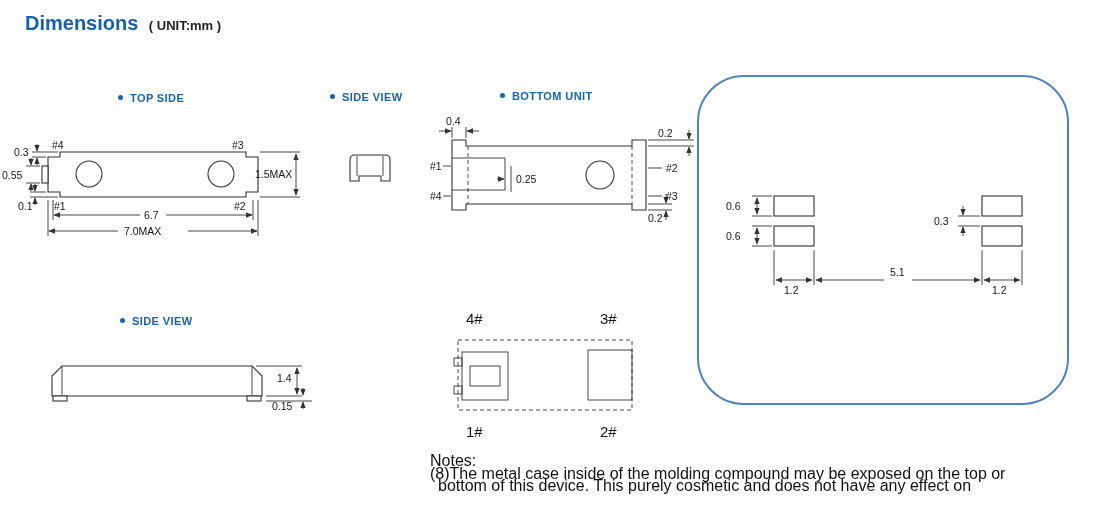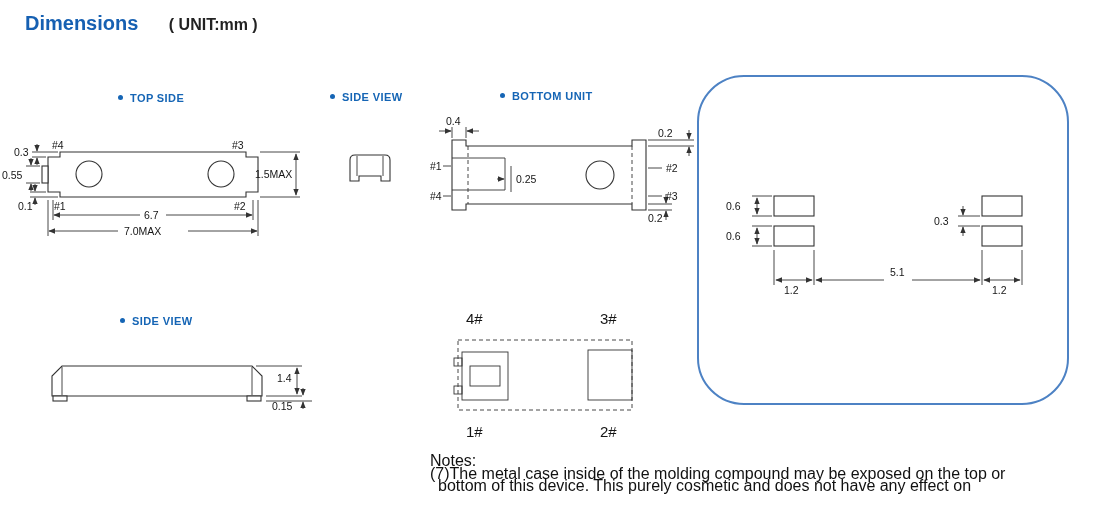--- a/index.html
+++ b/index.html
@@ -1,21 +1,21 @@
 <!DOCTYPE html>
 <html style="--heading-blue: #1660b2; --label-blue: #1565b5; --panel-border: #4d82c4; --line-dark: #333333;"><head>
 <meta charset="utf-8">
 <style>
   html,body{margin:0;padding:0;background:#fff;}
   .page{position:relative;width:1094px;height:531px;background:#fff;overflow:hidden;
         font-family:"Liberation Sans",sans-serif;}
   .heading{position:absolute;white-space:nowrap;}
   .h-title{font-size:20px;font-weight:700;color:var(--heading-blue);}
   .h-title.sm{font-size:19px;}
-  .h-unit{font-size:16px;font-weight:700;color:#222;margin-left:26px;}
+  .h-unit{font-size:13px;font-weight:700;color:#222;margin-left:6px;}
   .view-label{position:absolute;font-size:11px;font-weight:700;letter-spacing:.4px;
               color:var(--label-blue);white-space:nowrap;line-height:13px;}
   .dot{display:inline-block;width:5px;height:5px;border-radius:50%;
        background:var(--label-blue);margin-right:7px;vertical-align:2px;}
   .drawing{position:absolute;left:0;top:0;}
   .notes{position:absolute;font-size:16px;color:#111;line-height:12.6px;white-space:nowrap;}
   .note-line.indent{padding-left:8px;}
   
   .body{fill:#fff;stroke:var(--line-dark);stroke-width:1.1;}
   .pad{fill:#fff;stroke:var(--line-dark);stroke-width:1.1;}
@@ -237,17 +237,17 @@
         <line class="ln" x1="984" y1="280" x2="1020" y2="280" marker-start="url(#ah)" marker-end="url(#ah)"></line>
         <text class="dim" x="890" y="276">5.1</text>
         <text class="dim" x="784" y="294">1.2</text>
         <text class="dim" x="992" y="294">1.2</text>
       </g>
     </g>
   </svg>
 
   <div class="notes" style="left:430px;top:455px">
     <div class="note-line">Notes:</div>
-    <div class="note-line">(7)The metal case inside of the molding compound may be exposed on the top or</div>
+    <div class="note-line">(8)The metal case inside of the molding compound may be exposed on the top or</div>
     <div class="note-line indent">bottom of this device. This purely cosmetic and does not have any effect on</div>
   </div>
 
 </div>
 
 </body></html>

